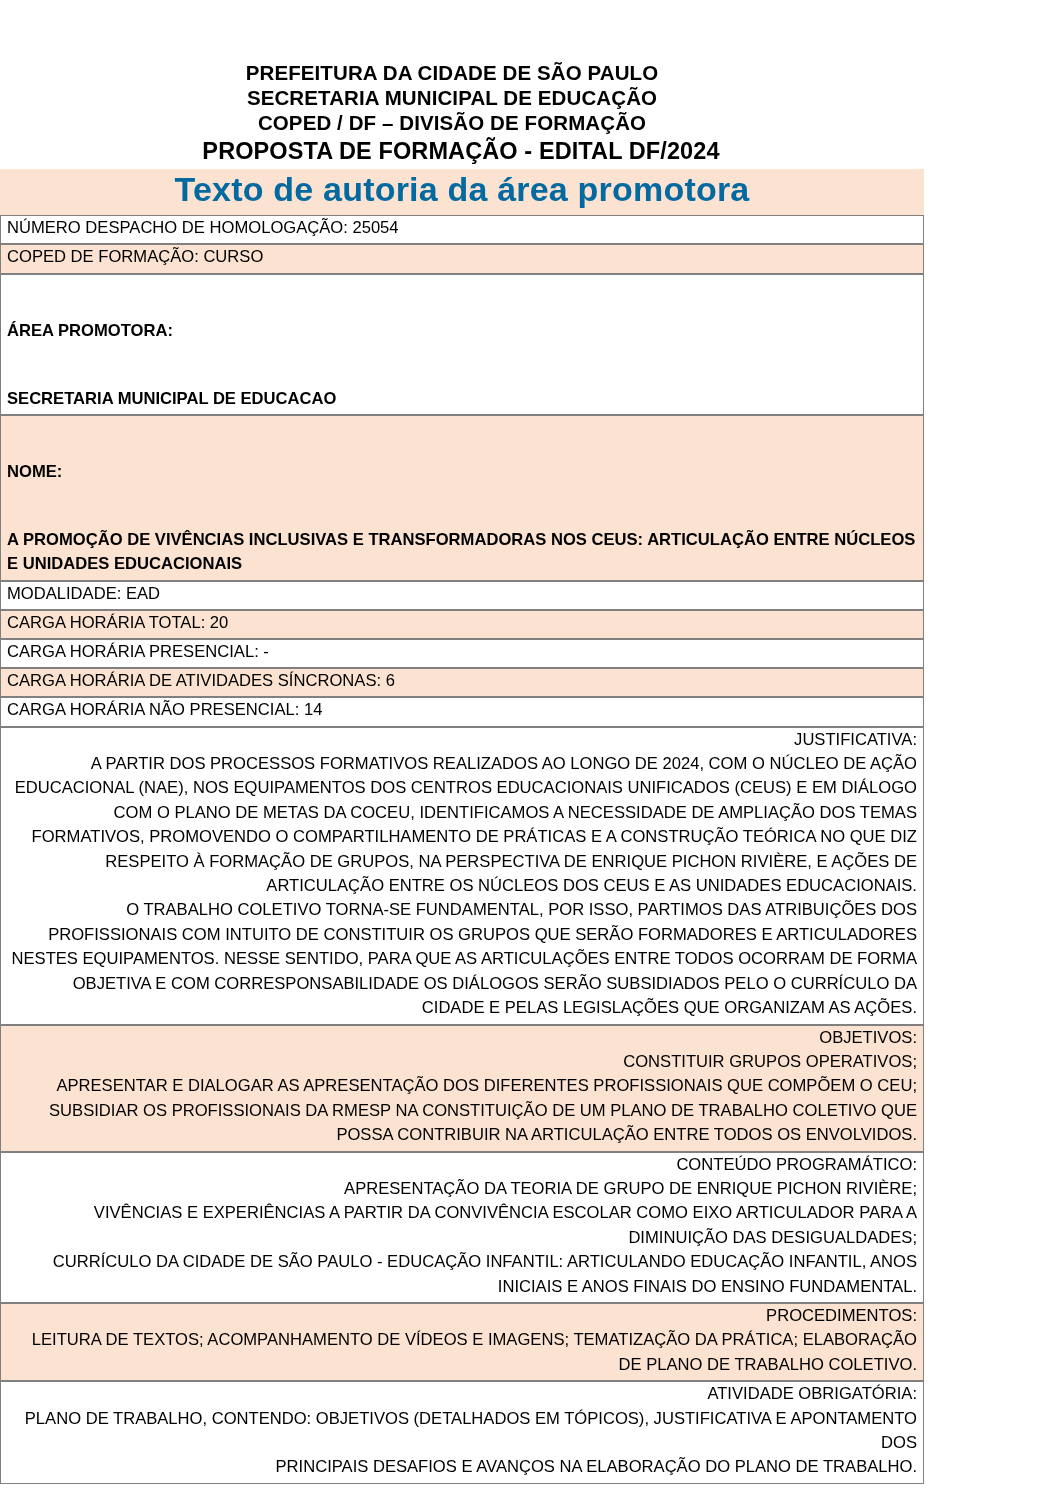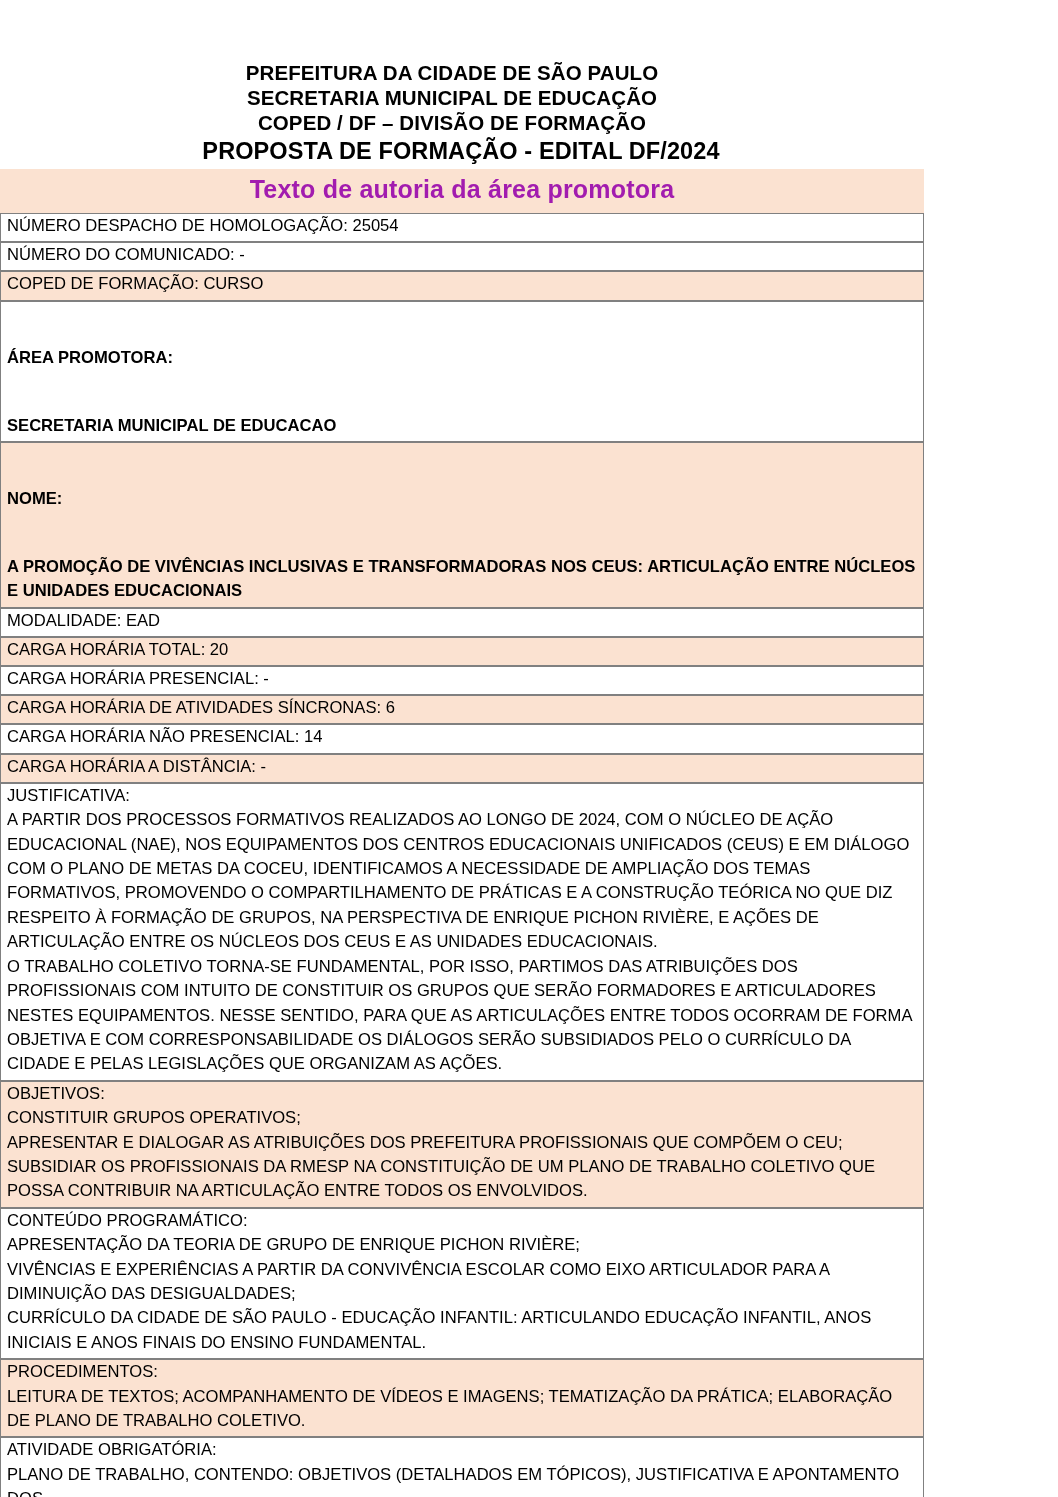--- a/index.html
+++ b/index.html
@@ -65,34 +65,34 @@
   td.plain { background: #ffffff; }
 
   
   td.banner {
     background: #FBE2D1;
     text-align: center;
     padding: 3px 6px 6px 6px;
     border: 1px solid #FBE2D1;
   }
   td.banner .banner-text {
-    color: #a21caf;
+    color: #0369a1;
     font-weight: bold;
-    font-size: 25px;
+    font-size: 34px;
     line-height: 33px;
     letter-spacing: 0.2px;
   }
 
   .bold { font-weight: bold; margin-top: 44px; }
 
   .txt-block { display: block; }
   .txt-block .ln { display: block; }
 
   
-  td.prose { line-height: 24.4px; }
+  td.prose { line-height: 24.4px; text-align: right; }
 </style>
 </head>
 <body>
 
 <div class="page">
 
   <div class="doc-header">
     <div class="hline hline-1">PREFEITURA DA CIDADE DE SÃO PAULO</div>
     <div class="hline hline-2">SECRETARIA MUNICIPAL DE EDUCAÇÃO</div>
     <div class="hline hline-3">COPED / DF – DIVISÃO DE FORMAÇÃO</div>
@@ -106,23 +106,20 @@
         <td class="banner">
           <span class="banner-text">Texto de autoria da área promotora</span>
         </td>
       </tr>
 
       <tr>
         <td class="plain">NÚMERO DESPACHO DE HOMOLOGAÇÃO:  25054</td>
       </tr>
 
 
-      <tr>
-        <td class="plain">NÚMERO DO COMUNICADO:  -</td>
-      </tr>
 
       <tr>
         <td class="shade">COPED DE FORMAÇÃO: CURSO</td>
       </tr>
 
       <tr>
         <td class="plain">
           <span class="txt-block">
             <span class="ln bold">ÁREA PROMOTORA:</span>
             <span class="ln bold">SECRETARIA MUNICIPAL DE EDUCACAO</span>
@@ -152,40 +149,37 @@
       </tr>
 
       <tr>
         <td class="shade">CARGA HORÁRIA DE ATIVIDADES SÍNCRONAS: 6</td>
       </tr>
 
       <tr>
         <td class="plain">CARGA HORÁRIA NÃO PRESENCIAL: 14</td>
       </tr>
 
-      <tr>
-        <td class="shade">CARGA HORÁRIA A DISTÂNCIA:  -</td>
-      </tr>
 
       <tr>
         <td class="plain prose">
           <span class="txt-block">
             <span class="ln">JUSTIFICATIVA:</span>
             <span class="ln">A PARTIR DOS PROCESSOS FORMATIVOS REALIZADOS AO LONGO DE 2024, COM O NÚCLEO DE AÇÃO EDUCACIONAL (NAE), NOS EQUIPAMENTOS DOS CENTROS EDUCACIONAIS UNIFICADOS (CEUS) E EM DIÁLOGO COM O PLANO DE METAS DA COCEU, IDENTIFICAMOS A NECESSIDADE DE AMPLIAÇÃO DOS TEMAS FORMATIVOS, PROMOVENDO O COMPARTILHAMENTO DE PRÁTICAS E A CONSTRUÇÃO TEÓRICA NO QUE DIZ RESPEITO À FORMAÇÃO DE GRUPOS, NA PERSPECTIVA DE ENRIQUE PICHON RIVIÈRE, E AÇÕES DE ARTICULAÇÃO ENTRE OS NÚCLEOS DOS CEUS E AS UNIDADES EDUCACIONAIS.</span>
             <span class="ln">O TRABALHO COLETIVO TORNA-SE FUNDAMENTAL, POR ISSO, PARTIMOS DAS ATRIBUIÇÕES DOS PROFISSIONAIS COM INTUITO DE CONSTITUIR OS GRUPOS QUE SERÃO FORMADORES E ARTICULADORES NESTES EQUIPAMENTOS. NESSE SENTIDO, PARA QUE AS ARTICULAÇÕES ENTRE TODOS OCORRAM DE FORMA OBJETIVA E COM CORRESPONSABILIDADE OS DIÁLOGOS SERÃO SUBSIDIADOS PELO O CURRÍCULO DA CIDADE E PELAS LEGISLAÇÕES QUE ORGANIZAM AS AÇÕES.</span>
           </span>
         </td>
       </tr>
 
       <tr>
         <td class="shade prose">
           <span class="txt-block">
             <span class="ln">OBJETIVOS:</span>
             <span class="ln">CONSTITUIR GRUPOS OPERATIVOS;</span>
-            <span class="ln">APRESENTAR E DIALOGAR AS ATRIBUIÇÕES DOS PREFEITURA PROFISSIONAIS QUE COMPÕEM O CEU;</span>
+            <span class="ln">APRESENTAR E DIALOGAR AS APRESENTAÇÃO DOS DIFERENTES PROFISSIONAIS QUE COMPÕEM O CEU;</span>
             <span class="ln">SUBSIDIAR OS PROFISSIONAIS DA RMESP NA CONSTITUIÇÃO DE UM PLANO DE TRABALHO COLETIVO QUE POSSA CONTRIBUIR NA ARTICULAÇÃO ENTRE TODOS OS ENVOLVIDOS.</span>
           </span>
         </td>
       </tr>
 
       <tr>
         <td class="plain prose">
           <span class="txt-block">
             <span class="ln">CONTEÚDO PROGRAMÁTICO:</span>
             <span class="ln">APRESENTAÇÃO DA TEORIA DE GRUPO DE ENRIQUE PICHON RIVIÈRE;</span>

